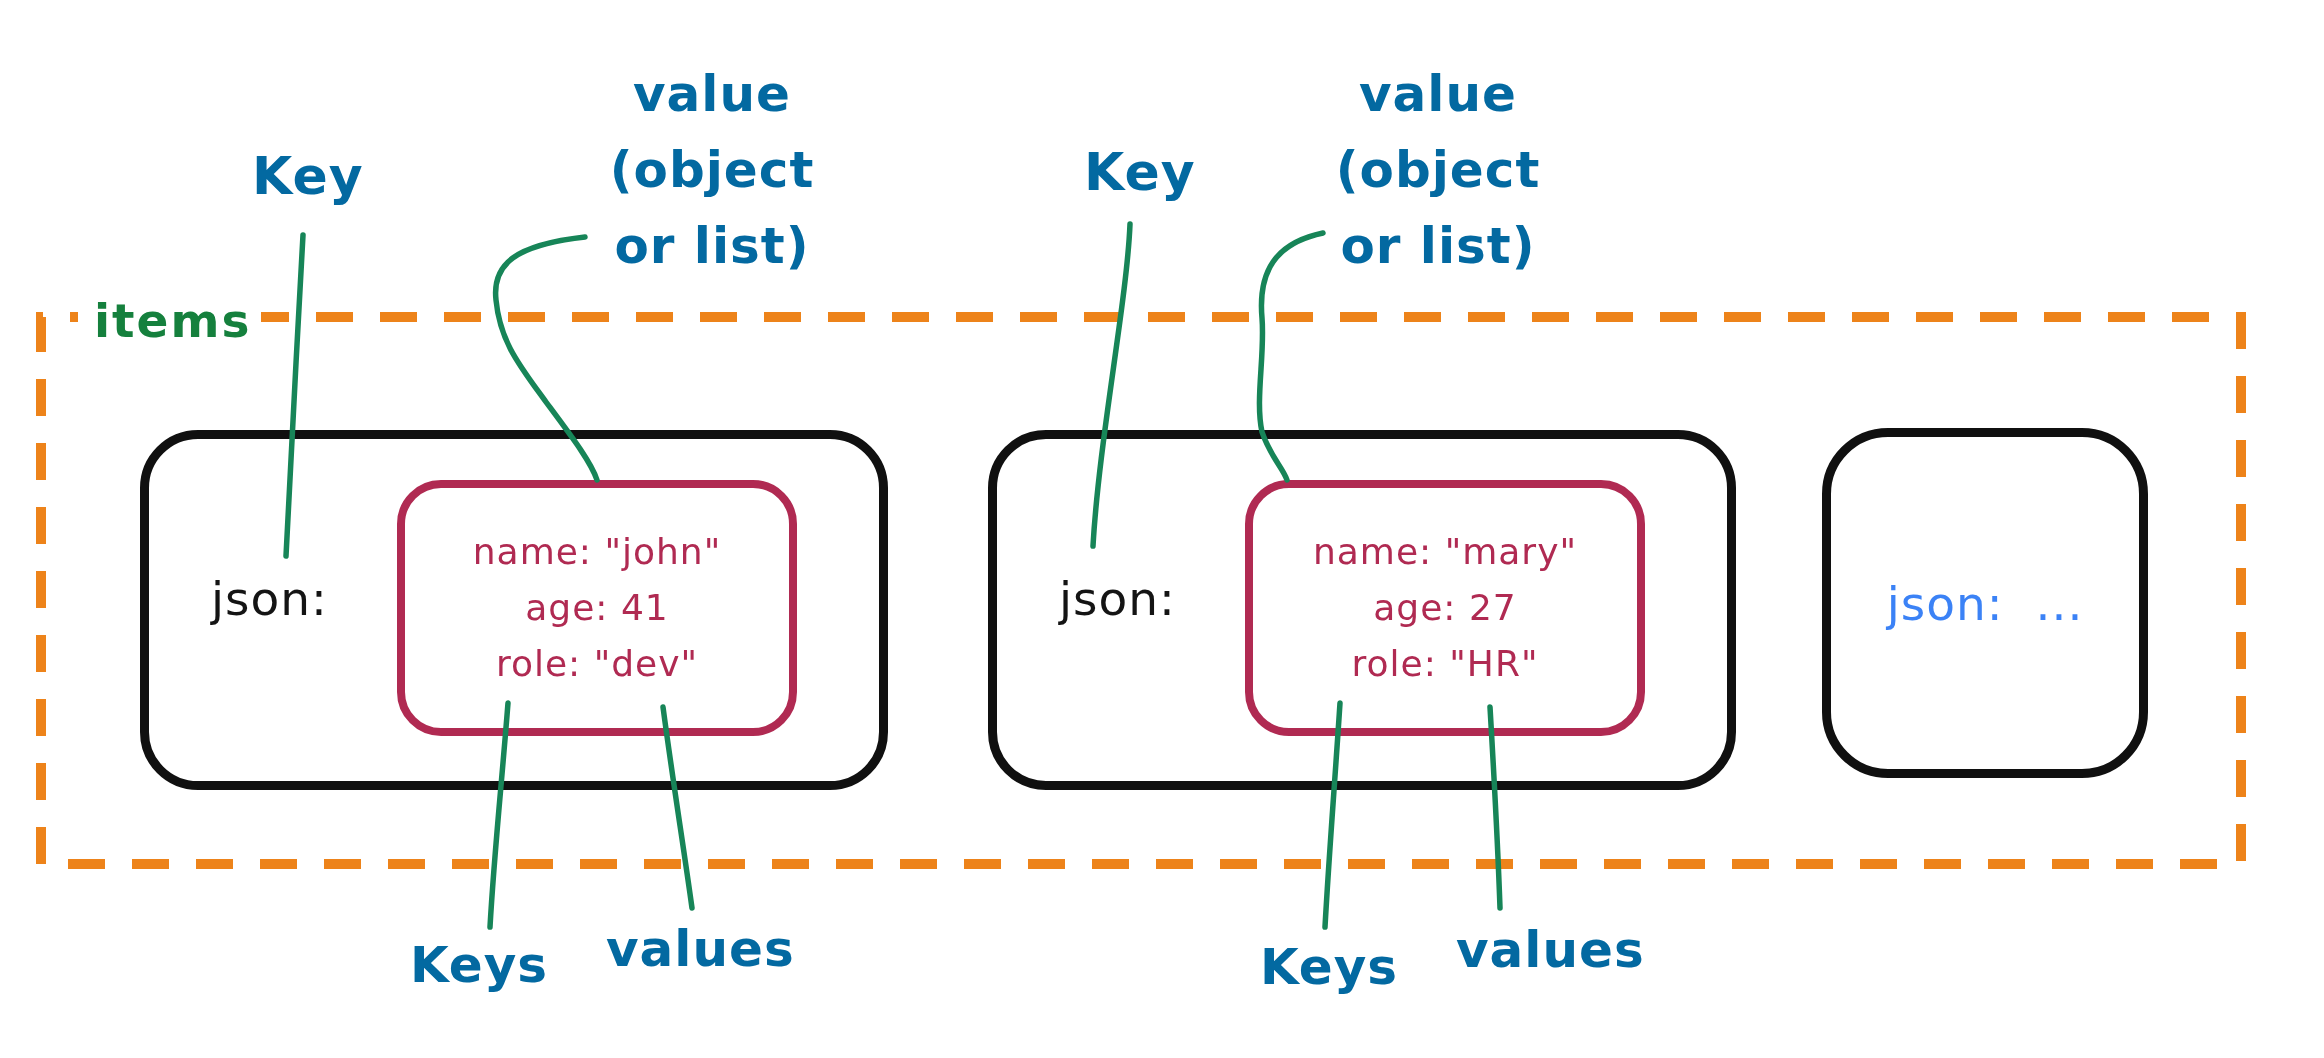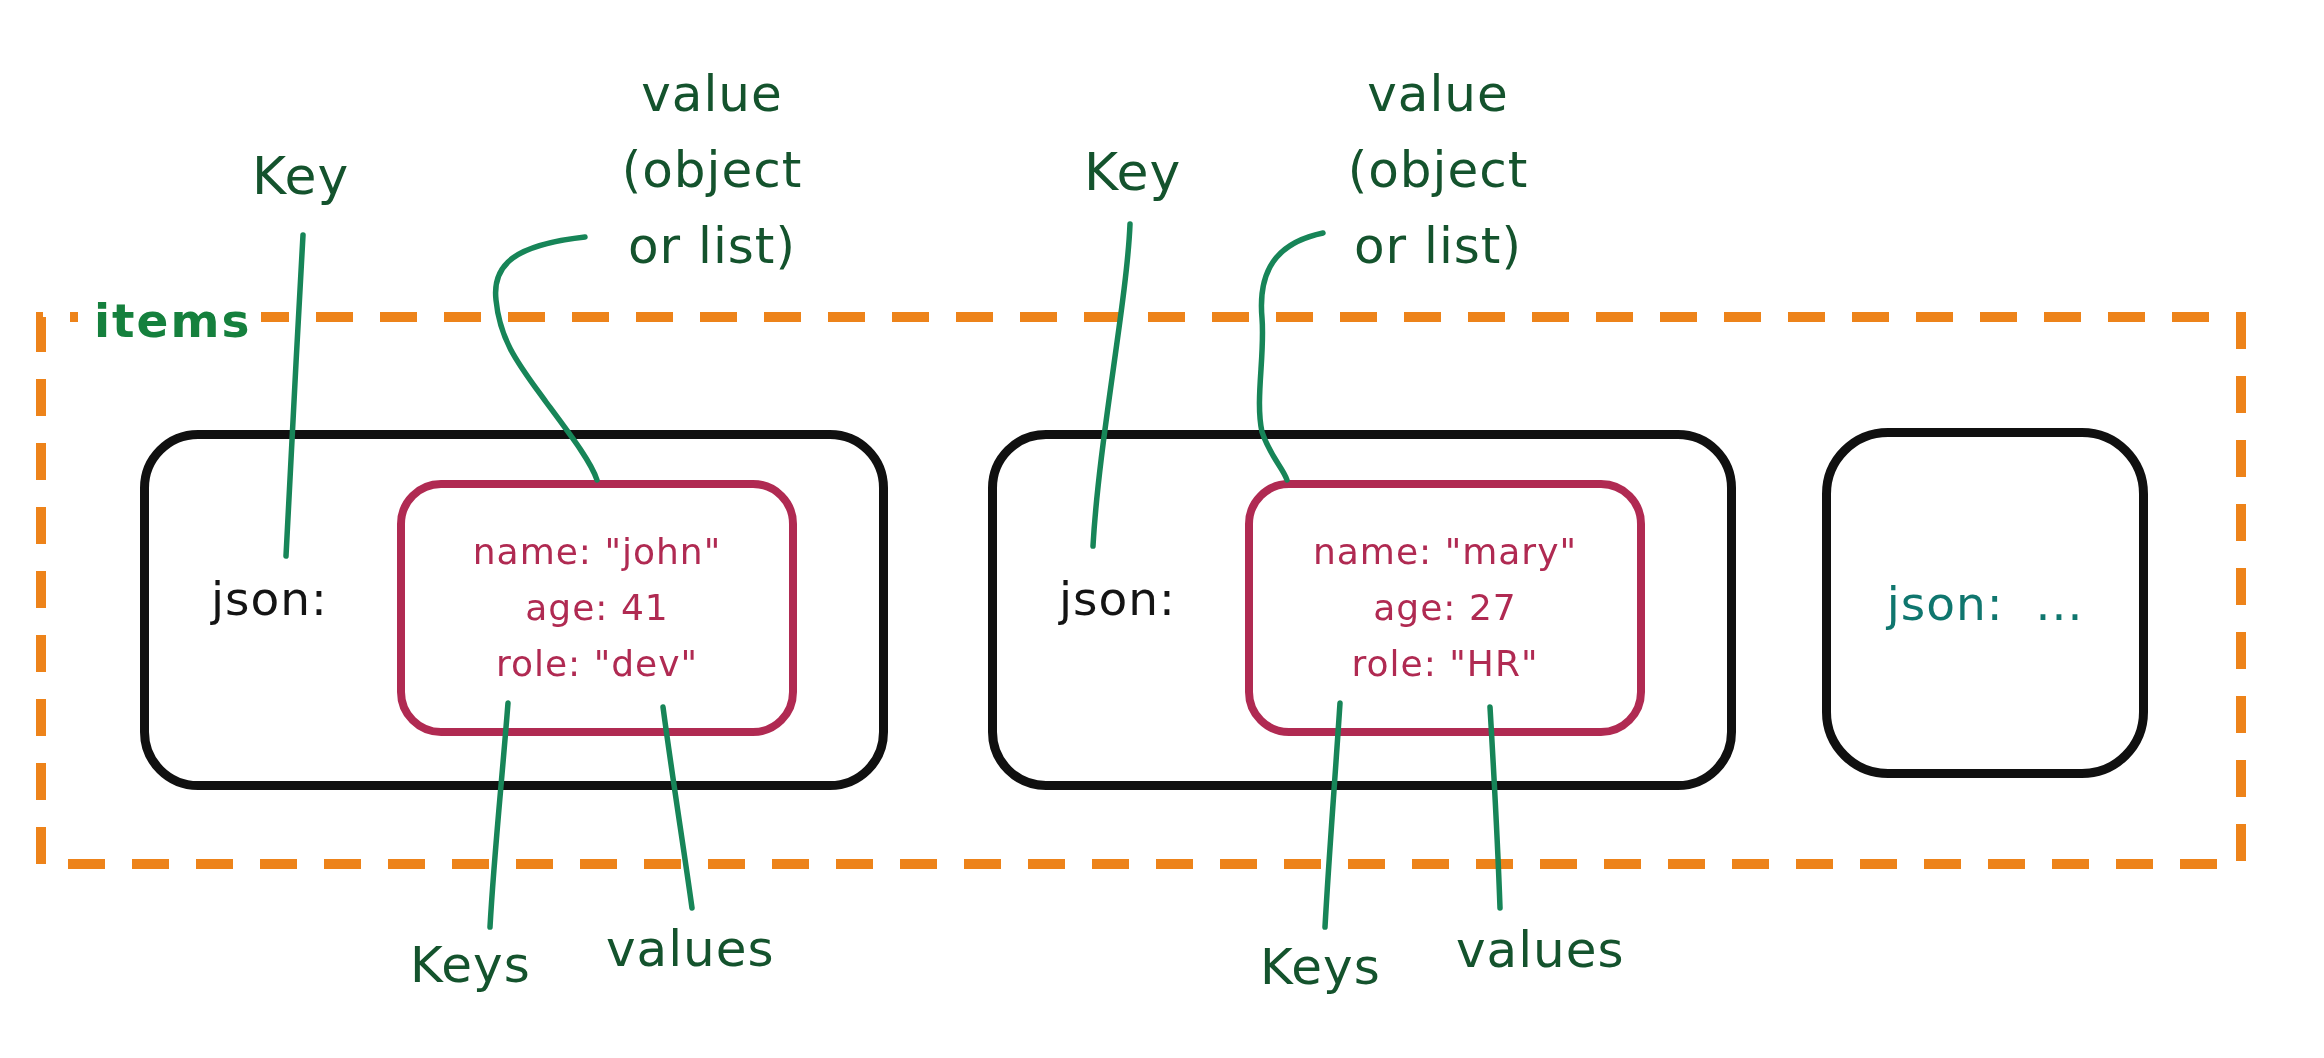--- a/index.html
+++ b/index.html
@@ -26,21 +26,21 @@
   .json-key{
     position:absolute;
     left:62px;top:132px;
     font-size:47px;
     color:#141414;
     letter-spacing:1px;
     white-space:nowrap;
   }
   .box3 .json-key-more{
     position:static;
-    font-size:47px;color:#0f766e;letter-spacing:1px;white-space:nowrap;
+    font-size:47px;color:#3b82f6;letter-spacing:1px;white-space:nowrap;
   }
   
   .obj-box{
     position:absolute;
     left:248px;top:41px;
     width:400px;height:256px;
     border:8px solid #b02a52;
     border-radius:44px;
     box-sizing:border-box;
     display:flex;flex-direction:column;
@@ -55,22 +55,22 @@
     letter-spacing:1px;
   }
   
   .connectors{
     position:absolute;left:0;top:0;width:2324px;height:1058px;
     z-index:2;pointer-events:none;
   }
   
   .g-label{
     position:absolute;
-    color:#14532d;
-    font-weight:normal;
+    color:#0369a1;
+    font-weight:bold;
     letter-spacing:1px;
     z-index:1;
     white-space:nowrap;
   }
   .key-1{left:252px;top:146px;font-size:52px;}
   .key-2{left:1084px;top:142px;font-size:52px;}
   .value-block{width:260px;text-align:center;font-size:50px;line-height:76px;}
   .value-1{left:582px;top:56px;}
   .value-2{left:1308px;top:56px;}
   .keys-1{left:410px;top:936px;font-size:50px;}

